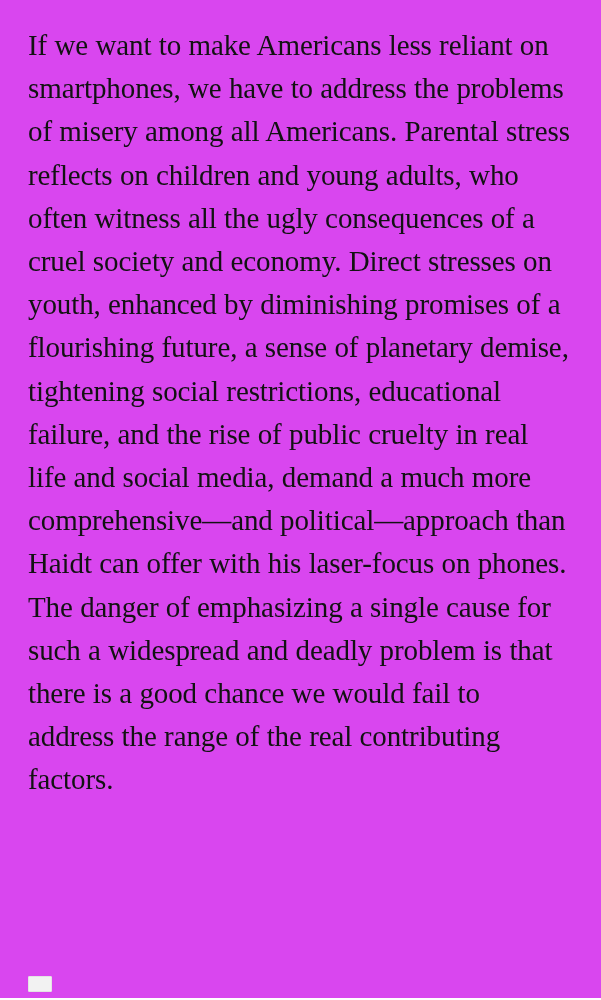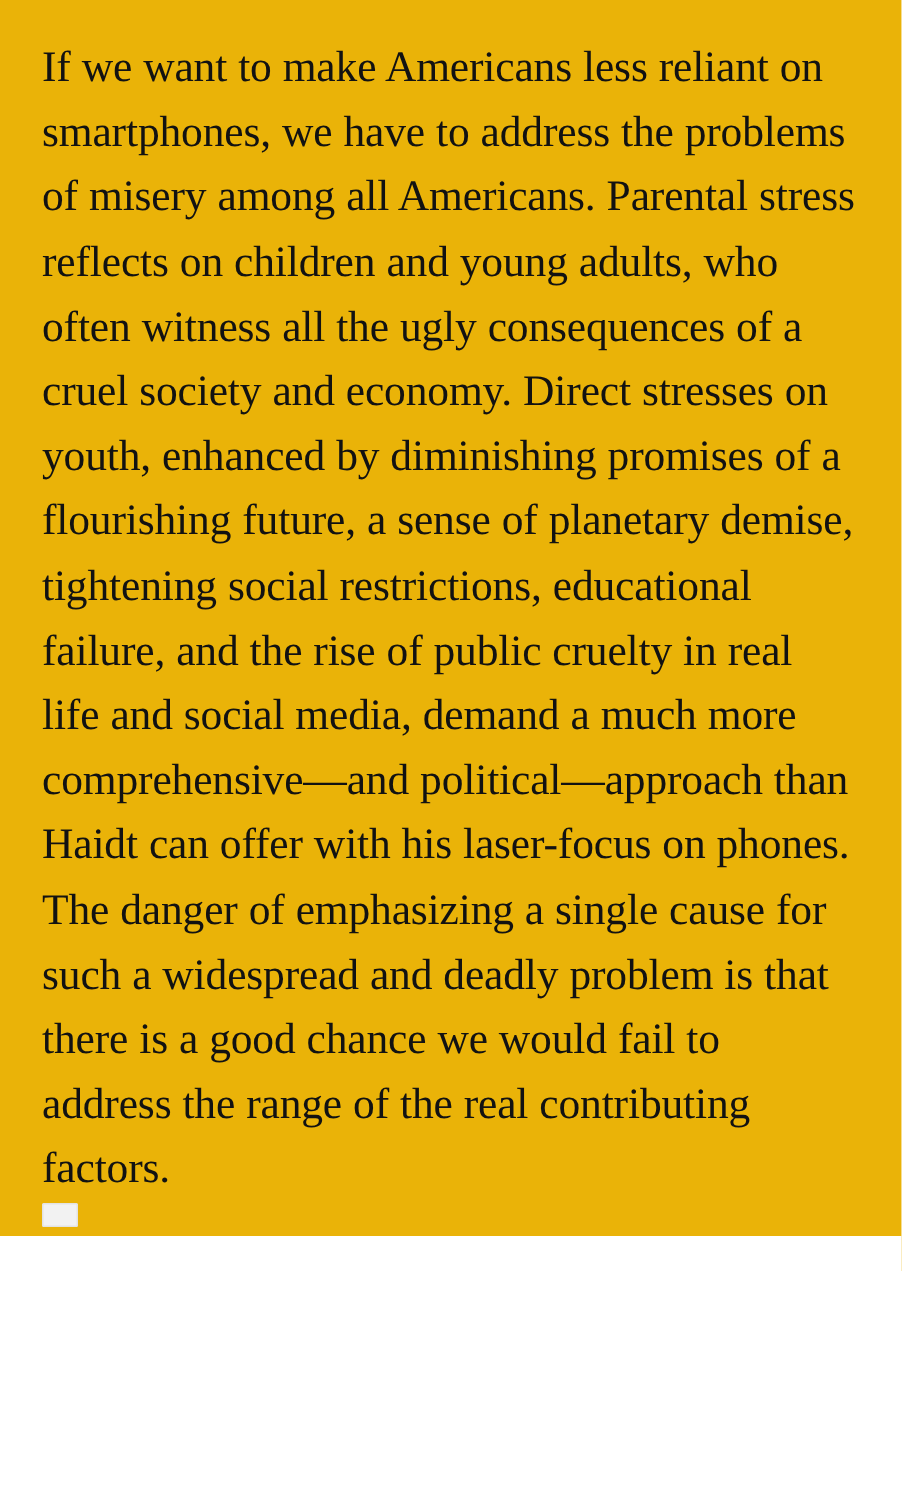--- a/index.html
+++ b/index.html
@@ -9,22 +9,22 @@
   }
   body {
     width: 601px;
     height: 1000px;
     overflow: hidden;
     font-family: "Liberation Serif", "DejaVu Serif", serif;
   }
   .page {
     position: relative;
     width: 601px;
-    height: 824px;
-    background: #eab308;
+    height: 998px;
+    background: #d946ef;
     box-sizing: border-box;
     padding: 24px 30px 0 28px;
   }
   .article-body {
     color: #121212;
     font-size: 29px;
     line-height: 43.2px;
     letter-spacing: -0.1px;
     text-align: left;
     word-spacing: 0.2px;

